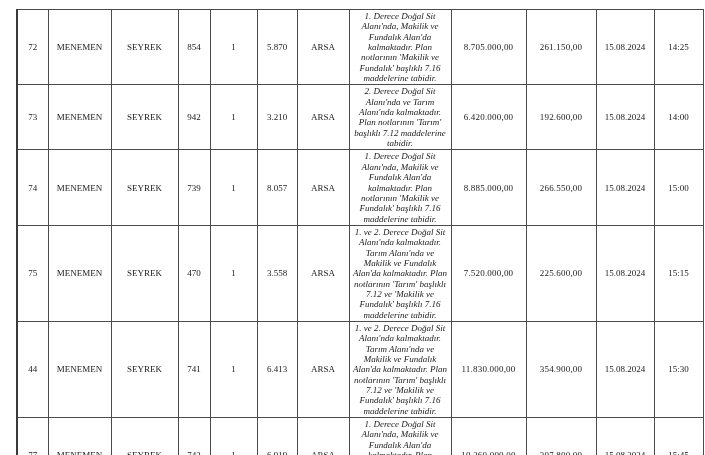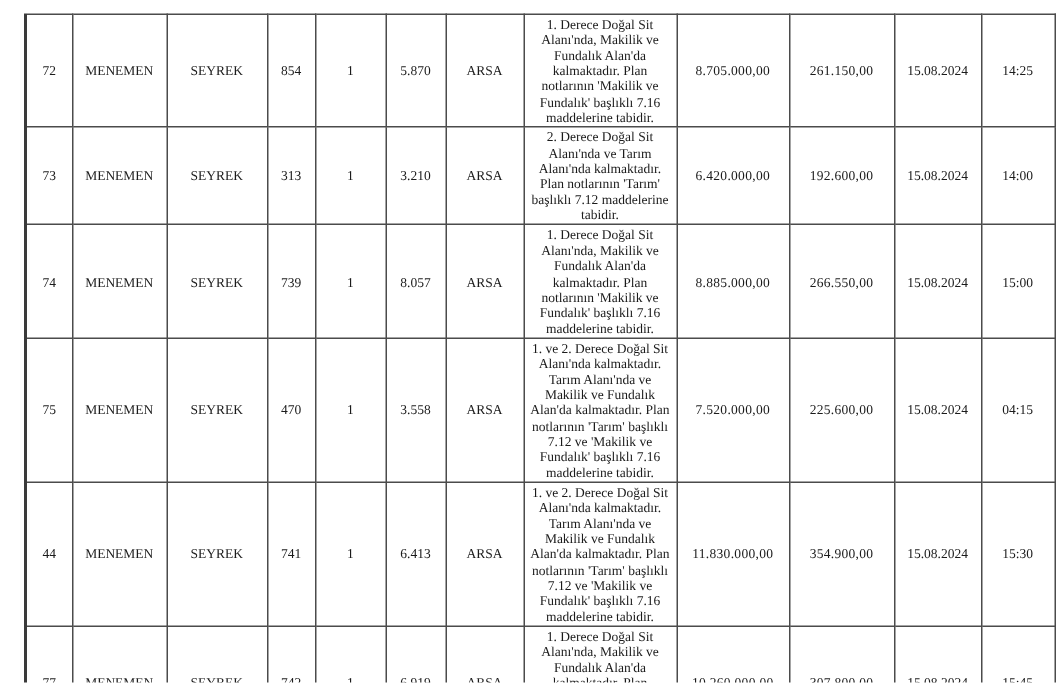--- a/index.html
+++ b/index.html
@@ -57,20 +57,21 @@
   tr:nth-child(2) { height: 64px; }
   tr:nth-child(3) { height: 71px; }
   tr:nth-child(4) { height: 92px; }
   tr:nth-child(5) { height: 81px; }
   tr:nth-child(6) { height: 66px; }
   
   td.c7 {
     font-size: 7.5px;
     line-height: 8.8px;
     white-space: pre-line;
+    font-style: italic;
   }
   td.c8, td.c9 {
     letter-spacing: 0.2px;
   }
 </style>
 </head>
 <body>
 
 <div class="page">
   <table class="auction">
@@ -106,21 +107,21 @@
 maddelerine tabidir.</td>
           <td class="c8">8.705.000,00</td>
           <td class="c9">261.150,00</td>
           <td class="c10">15.08.2024</td>
           <td class="c11">14:25</td>
         </tr>
         <tr>
           <td class="c0">73</td>
           <td class="c1">MENEMEN</td>
           <td class="c2">SEYREK</td>
-          <td class="c3">313</td>
+          <td class="c3">942</td>
           <td class="c4">1</td>
           <td class="c5">3.210</td>
           <td class="c6">ARSA</td>
           <td class="c7">2. Derece Doğal Sit
 Alanı'nda ve Tarım
 Alanı'nda kalmaktadır.
 Plan notlarının 'Tarım'
 başlıklı 7.12 maddelerine
 tabidir.</td>
           <td class="c8">6.420.000,00</td>
@@ -161,21 +162,21 @@
 Tarım Alanı'nda ve
 Makilik ve Fundalık
 Alan'da kalmaktadır. Plan
 notlarının 'Tarım' başlıklı
 7.12 ve 'Makilik ve
 Fundalık' başlıklı 7.16
 maddelerine tabidir.</td>
           <td class="c8">7.520.000,00</td>
           <td class="c9">225.600,00</td>
           <td class="c10">15.08.2024</td>
-          <td class="c11">04:15</td>
+          <td class="c11">15:15</td>
         </tr>
         <tr>
           <td class="c0">44</td>
           <td class="c1">MENEMEN</td>
           <td class="c2">SEYREK</td>
           <td class="c3">741</td>
           <td class="c4">1</td>
           <td class="c5">6.413</td>
           <td class="c6">ARSA</td>
           <td class="c7">1. ve 2. Derece Doğal Sit

